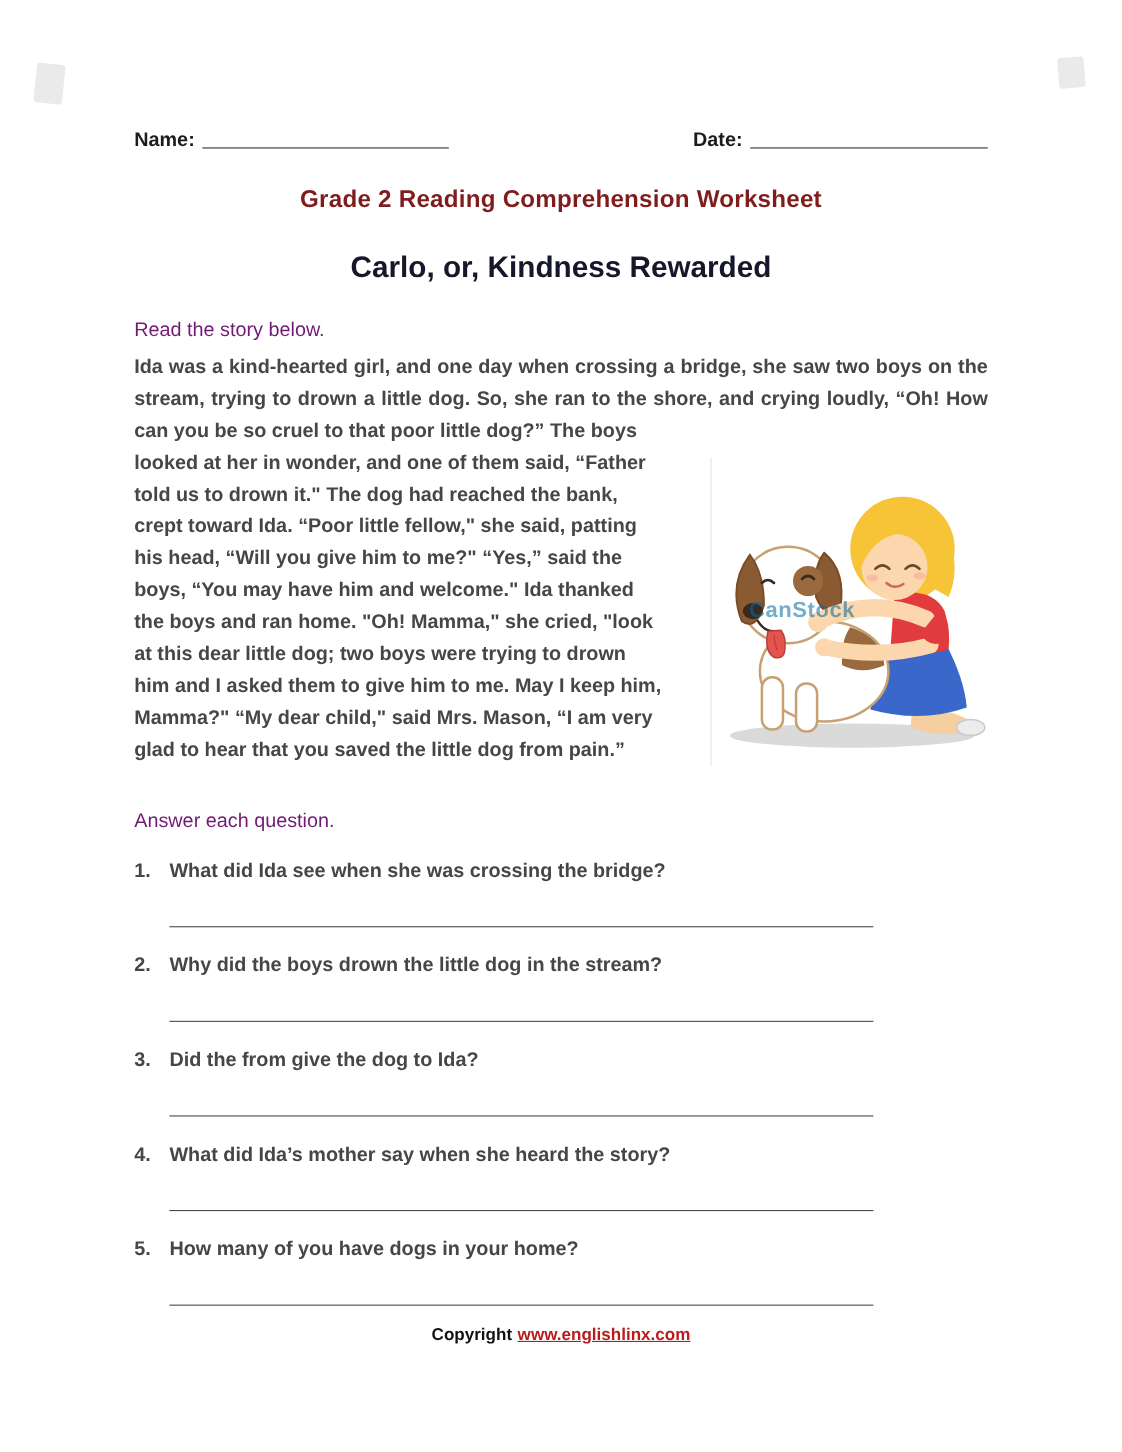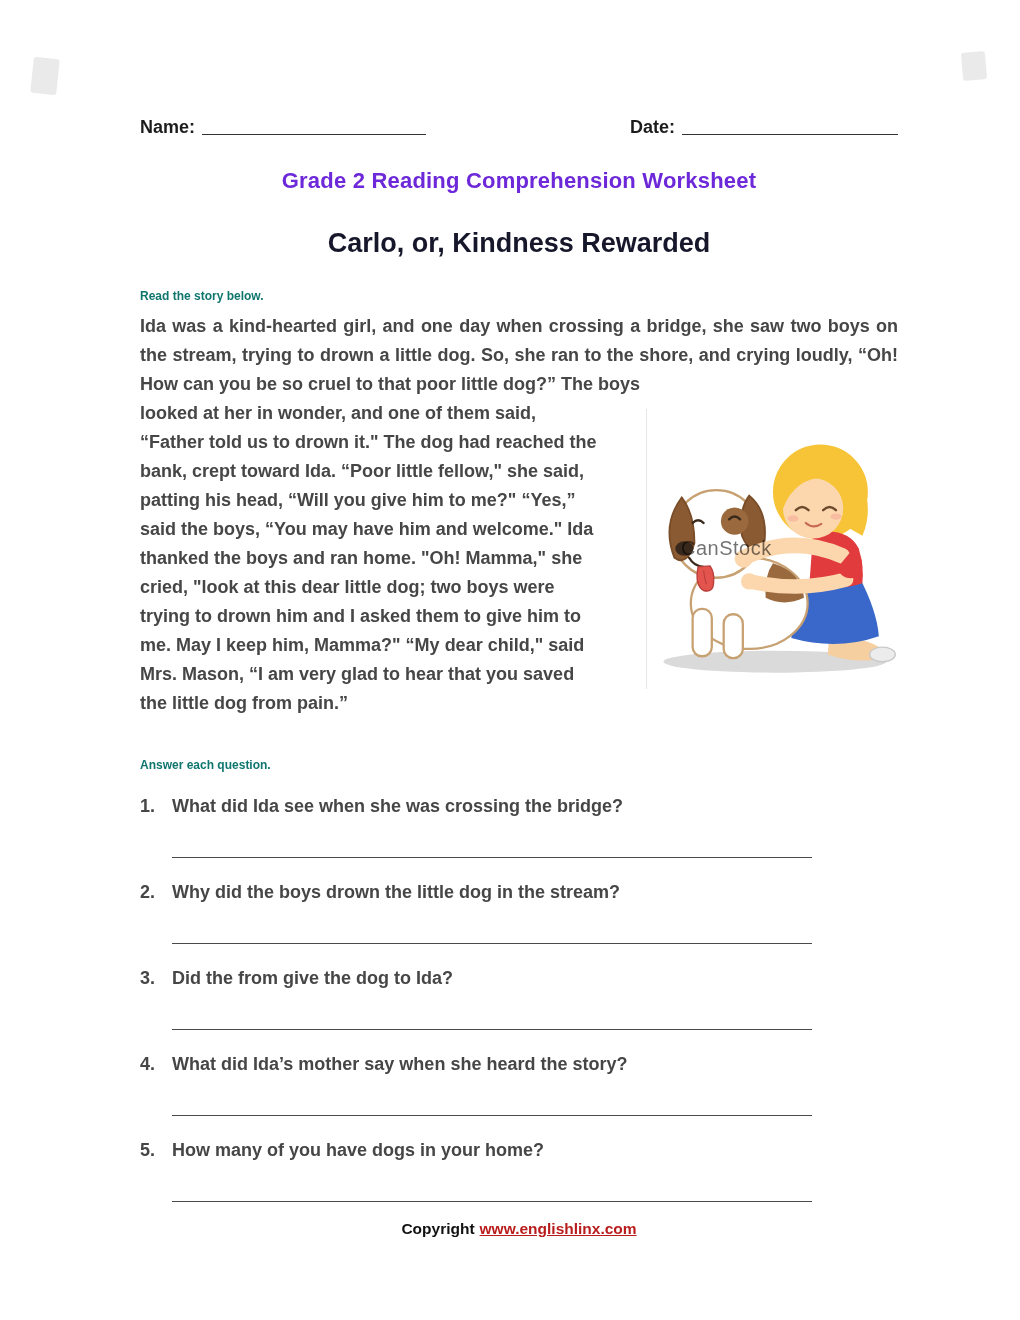--- a/index.html
+++ b/index.html
@@ -6,21 +6,20 @@
   html, body { margin: 0; padding: 0; background: #ffffff; }
   .sheet {
     position: relative;
     width: 1020px;
     height: 1320px;
     margin: 0 auto;
     background: #ffffff;
     font-family: "Liberation Sans", sans-serif;
     color: #464646;
     overflow: hidden;
-    padding-left: 18px;
   }
   .corner-mark {
     position: absolute;
     background: #d9d9d9;
     opacity: 0.55;
     border-radius: 3px;
   }
   .corner-mark.tl { left: 32px; top: 58px; width: 26px; height: 36px; transform: rotate(6deg); }
   .corner-mark.tr { left: 962px; top: 52px; width: 24px; height: 28px; transform: rotate(-5deg); }
 
@@ -44,36 +43,36 @@
     transform: translateY(2px);
   }
   .name-line { width: 224px; }
   .date-line { width: 216px; }
 
   .page-title {
     margin: 30px 0 0 0;
     text-align: center;
     font-size: 22px;
     font-weight: bold;
-    color: #6d28d9;
+    color: #7f1d1d;
     letter-spacing: 0.2px;
   }
   .page-subtitle {
     margin: 34px 0 0 0;
     text-align: center;
     font-size: 27px;
     font-weight: bold;
     color: #17172b;
   }
 
   .section-heading {
     margin-top: 30px;
-    font-size: 12px;
-    font-weight: bold;
-    color: #0f766e;
+    font-size: 18px;
+    font-weight: normal;
+    color: #701a75;
   }
   .section-heading.questions-heading { margin-top: 40px; }
 
   .story-part1 {
     margin: 9px 0 0 0;
     font-size: 18px;
     line-height: 29px;
     font-weight: bold;
     color: #464646;
     text-align: justify;
@@ -95,22 +94,22 @@
     margin-top: 10px;
     border-left: 1px solid #e6e6e6;
     flex-shrink: 0;
   }
   .illustration svg { display: block; width: 100%; height: 100%; }
   .watermark {
     position: absolute;
     left: 34px;
     top: 128px;
     font-size: 20px;
-    font-weight: normal;
-    color: #000000;
+    font-weight: bold;
+    color: #0369a1;
     opacity: 0.55;
     letter-spacing: 0.5px;
     pointer-events: none;
   }
 
   .question { margin-top: 24px; }
   .q-line {
     display: flex;
     font-size: 18px;
     font-weight: bold;

